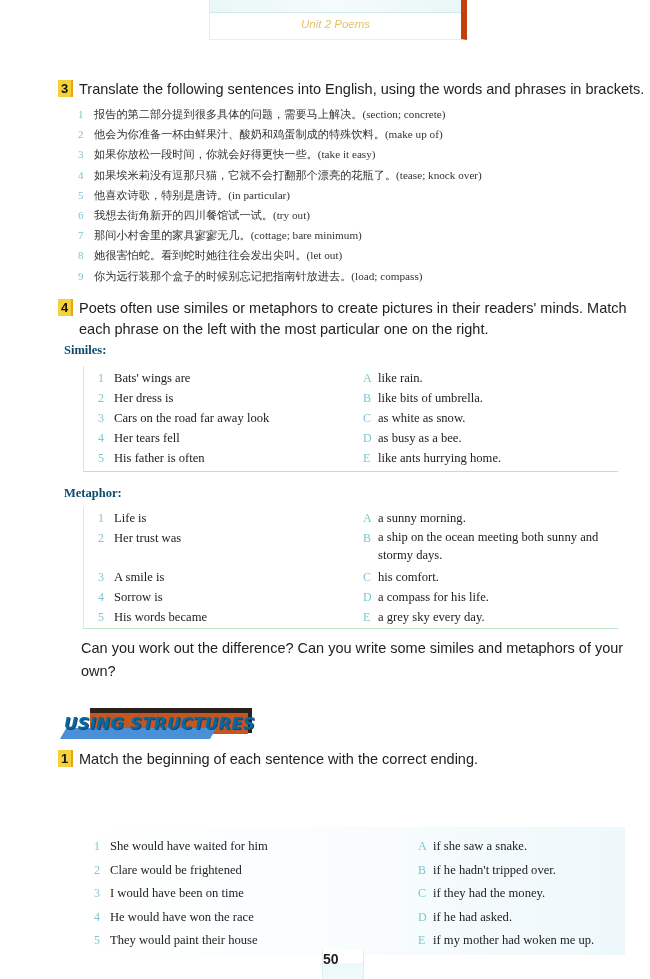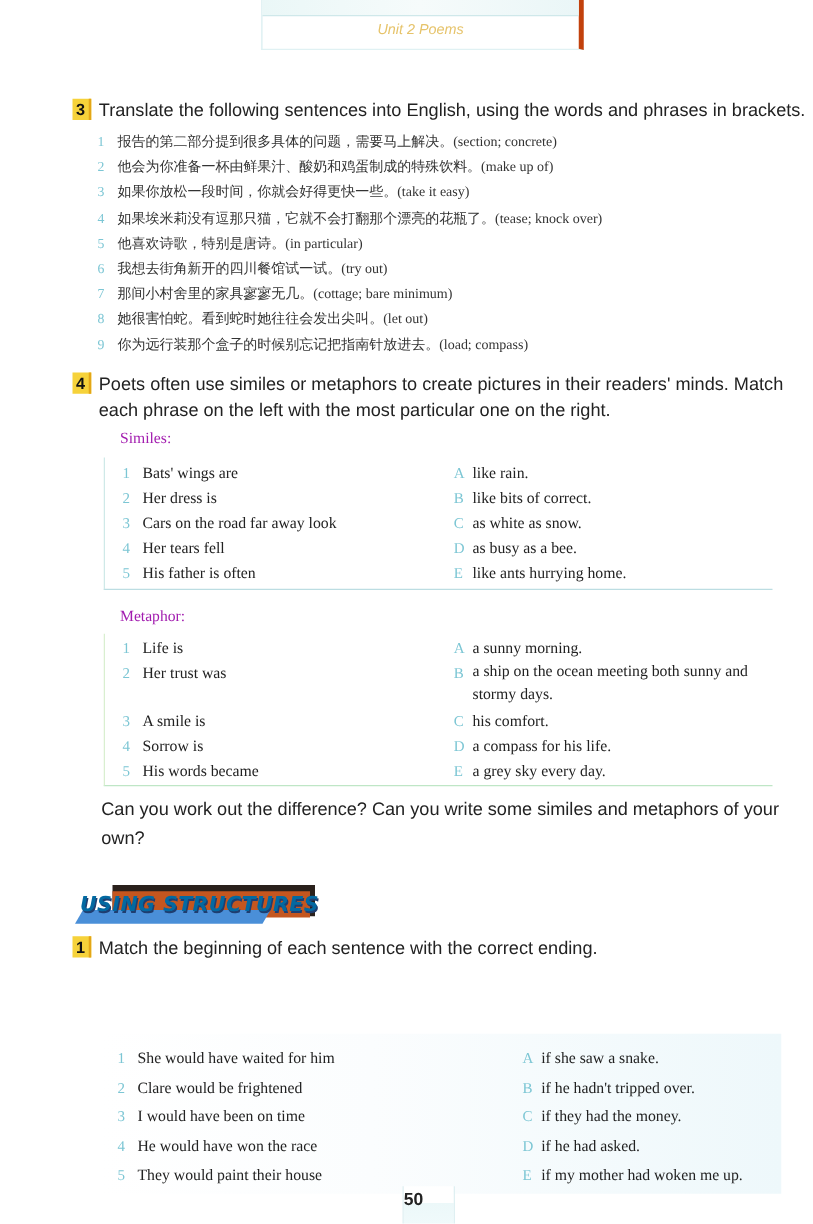--- a/index.html
+++ b/index.html
@@ -1,21 +1,21 @@
 <!DOCTYPE html>
 <html><head>
 <meta charset="utf-8">
 <style>
   * { box-sizing: border-box; margin: 0; padding: 0; }
   html, body { width: 650px; height: 979px; background: #ffffff; overflow: hidden; }
   body { position: relative; font-family: "Liberation Serif", serif; color: #222; }
 
   .header-tab {
     position: absolute; left: 209px; top: 0; width: 258px; height: 40px;
-    border-left: 1px solid #d8eef0; border-right: 4px solid #c2410c; border-bottom: 1px solid #e0f1f3;
+    border-left: 1px solid #d8eef0; border-right: 6px solid #c2410c; border-bottom: 1px solid #e0f1f3;
   }
   .header-strip {
     position: absolute; left: 0; top: 0; width: 100%; height: 13px;
     background: linear-gradient(90deg, #eaf7f7 0%, #f6fbfb 50%, #eaf6f7 100%);
     border-bottom: 1px solid #cfe8ea;
   }
   .header-title {
     position: absolute; left: 0; top: 18px; width: 100%; text-align: center;
     font-family: "Liberation Sans", sans-serif; font-style: italic; font-size: 11.5px; color: #e6c36a;
   }
@@ -26,21 +26,21 @@
     font-weight: bold; font-size: 13px; text-align: center; line-height: 17px; margin-right: 6px;
     border-right: 2px solid #e4a617; vertical-align: 1px;
   }
   .ex-text { display: inline; }
   .ex-cont { position: absolute; font-family: "Liberation Sans", sans-serif; font-size: 14.5px; color: #222; }
 
   .tr-list { position: absolute; left: 78px; top: 104px; width: 560px; }
   .tr-item { height: 20.2px; font-size: 11.2px; color: #333; line-height: 20px; white-space: nowrap; }
   .tr-num { display: inline-block; width: 16px; color: #7cc6d4; font-size: 11px; }
 
-  .sub-label { position: absolute; left: 96px; font-weight: normal; font-size: 12.5px; color: #a21caf; }
+  .sub-label { position: absolute; left: 64px; font-weight: bold; font-size: 12.5px; color: #0c4a6e; }
 
   .match-box { position: absolute; left: 83px; width: 535px; border-left: 1px solid #cfe9e8; border-bottom: 1px solid #bcdde2; }
   .match-box.metaphor { border-bottom: 1px solid #bfe6c6; border-left: 1px solid #d9efd0; }
   .match-box.structures { border: none; background: linear-gradient(90deg, #ffffff 0%, #fbfdfe 40%, #eef8fb 100%); }
   .match-row { position: relative; height: 20px; font-size: 12.6px; line-height: 20px; color: #222; }
   .match-row.tall { height: 39px; }
   .left-col { position: absolute; left: 14px; top: 0; white-space: nowrap; }
   .right-col { position: absolute; left: 279px; top: 0; width: 250px; }
   .num { display: inline-block; width: 16px; color: #7cc6d4; font-size: 12px; }
   .let { display: inline-block; width: 15px; color: #7cc6d4; font-size: 12px; }
@@ -92,21 +92,21 @@
 <div class="ex-cont" style="left:79px; top:321px;">each phrase on the left with the most particular one on the right.</div>
 
 <div class="sub-label" style="top:343px;">Similes:</div>
 <div class="match-box" style="top:366px; height:106px; padding-top:2px;">
   <div class="match-row">
     <span class="left-col"><span class="num">1</span><span>Bats' wings are</span></span>
     <span class="right-col"><span class="let">A</span><span>like rain.</span></span>
   </div>
   <div class="match-row">
     <span class="left-col"><span class="num">2</span><span>Her dress is</span></span>
-    <span class="right-col"><span class="let">B</span><span>like bits of correct.</span></span>
+    <span class="right-col"><span class="let">B</span><span>like bits of umbrella.</span></span>
   </div>
   <div class="match-row">
     <span class="left-col"><span class="num">3</span><span>Cars on the road far away look</span></span>
     <span class="right-col"><span class="let">C</span><span>as white as snow.</span></span>
   </div>
   <div class="match-row">
     <span class="left-col"><span class="num">4</span><span>Her tears fell</span></span>
     <span class="right-col"><span class="let">D</span><span>as busy as a bee.</span></span>
   </div>
   <div class="match-row">

